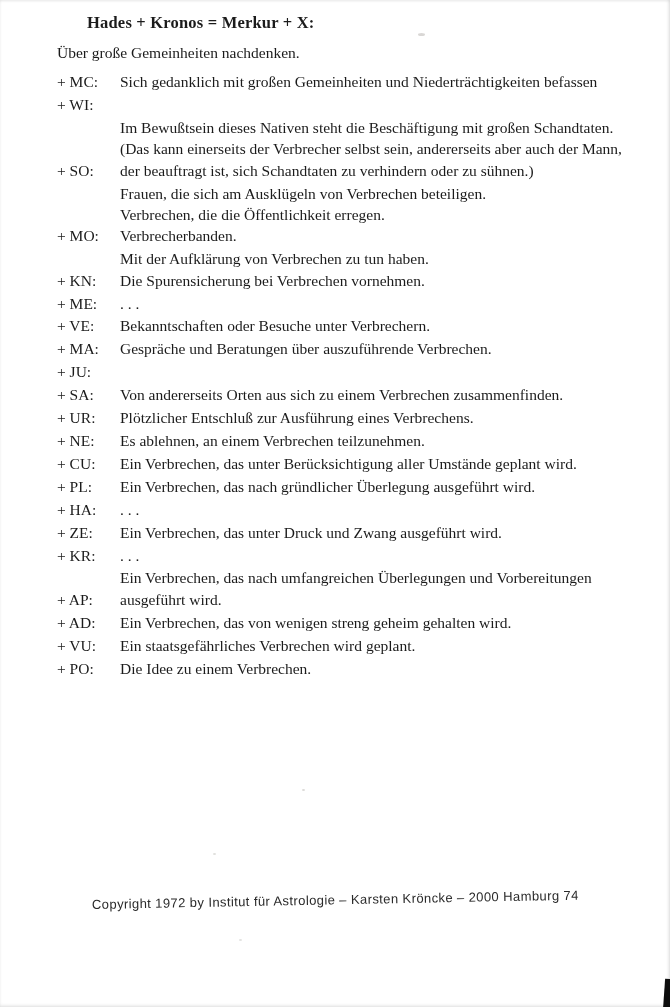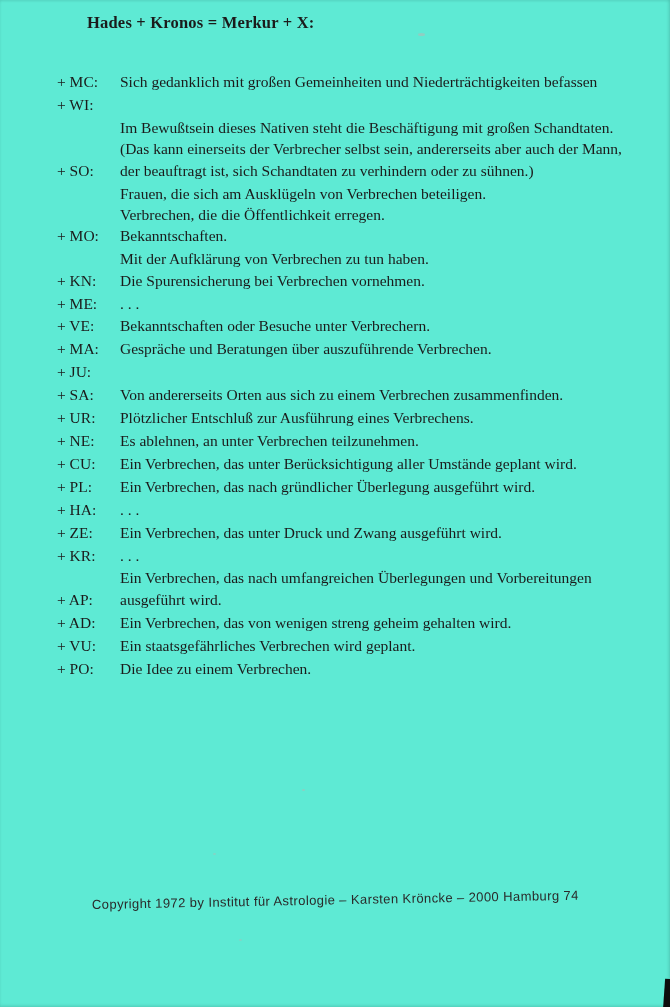--- a/index.html
+++ b/index.html
@@ -4,21 +4,21 @@
 <style>
   html, body { margin: 0; padding: 0; }
   body {
     width: 670px; height: 1007px;
     background: #e8e8e6;
     font-family: "Liberation Serif", serif;
   }
   .page {
     position: relative;
     width: 670px; height: 1007px;
-    background: #5eead4;
+    background: #ffffff;
     overflow: hidden;
     color: #1b1b1b;
     box-shadow: inset -2px 0 3px rgba(0,0,0,0.08), inset 0 -2px 3px rgba(0,0,0,0.07), inset 0 2px 2px rgba(0,0,0,0.04);
   }
   .heading {
     position: absolute; left: 87px; top: 13px;
     font-size: 16.5px; font-weight: bold;
     letter-spacing: 0.2px; white-space: nowrap;
   }
   .intro {
@@ -63,20 +63,21 @@
   .speck-1 { left: 418px; top: 33px; width: 7px; height: 3px; opacity: .55; }
   .speck-2 { left: 302px; top: 789px; width: 3px; height: 2px; opacity: .5; }
   .speck-3 { left: 213px; top: 853px; width: 3px; height: 2px; opacity: .45; }
   .speck-4 { left: 239px; top: 939px; width: 3px; height: 2px; opacity: .4; }
 </style>
 </head>
 <body>
 
 <div class="page">
   <div class="heading">Hades + Kronos = Merkur + X:</div>
+  <div class="intro">Über große Gemeinheiten nachdenken.</div>
 
   <div class="entries" id="entries">
       <div class="entry">
         <div class="entry-label">+ MC:</div>
         <div class="entry-text">
           <div class="entry-line">Sich gedanklich mit großen Gemeinheiten und Niederträchtigkeiten befassen</div>
         </div>
       </div>
       <div class="entry">
         <div class="entry-label">+ WI:</div>
@@ -87,21 +88,21 @@
           <div class="entry-line">Im Bewußtsein dieses Nativen steht die Beschäftigung mit großen Schandtaten.</div>
           <div class="entry-line">(Das kann einerseits der Verbrecher selbst sein, andererseits aber auch der Mann,</div>
           <div class="entry-line">der beauftragt ist, sich Schandtaten zu verhindern oder zu sühnen.)</div>
         </div>
       </div>
       <div class="entry">
         <div class="entry-label">+ MO:</div>
         <div class="entry-text">
           <div class="entry-line">Frauen, die sich am Ausklügeln von Verbrechen beteiligen.</div>
           <div class="entry-line">Verbrechen, die die Öffentlichkeit erregen.</div>
-          <div class="entry-line">Bekanntschaften.</div>
+          <div class="entry-line">Verbrecherbanden.</div>
         </div>
       </div>
       <div class="entry">
         <div class="entry-label">+ KN:</div>
         <div class="entry-text">
           <div class="entry-line">Mit der Aufklärung von Verbrechen zu tun haben.</div>
           <div class="entry-line">Die Spurensicherung bei Verbrechen vornehmen.</div>
         </div>
       </div>
       <div class="entry">
@@ -133,21 +134,21 @@
       </div>
       <div class="entry">
         <div class="entry-label">+ UR:</div>
         <div class="entry-text">
           <div class="entry-line">Plötzlicher Entschluß zur Ausführung eines Verbrechens.</div>
         </div>
       </div>
       <div class="entry">
         <div class="entry-label">+ NE:</div>
         <div class="entry-text">
-          <div class="entry-line">Es ablehnen, an unter Verbrechen teilzunehmen.</div>
+          <div class="entry-line">Es ablehnen, an einem Verbrechen teilzunehmen.</div>
         </div>
       </div>
       <div class="entry">
         <div class="entry-label">+ CU:</div>
         <div class="entry-text">
           <div class="entry-line">Ein Verbrechen, das unter Berücksichtigung aller Umstände geplant wird.</div>
         </div>
       </div>
       <div class="entry">
         <div class="entry-label">+ PL:</div>

